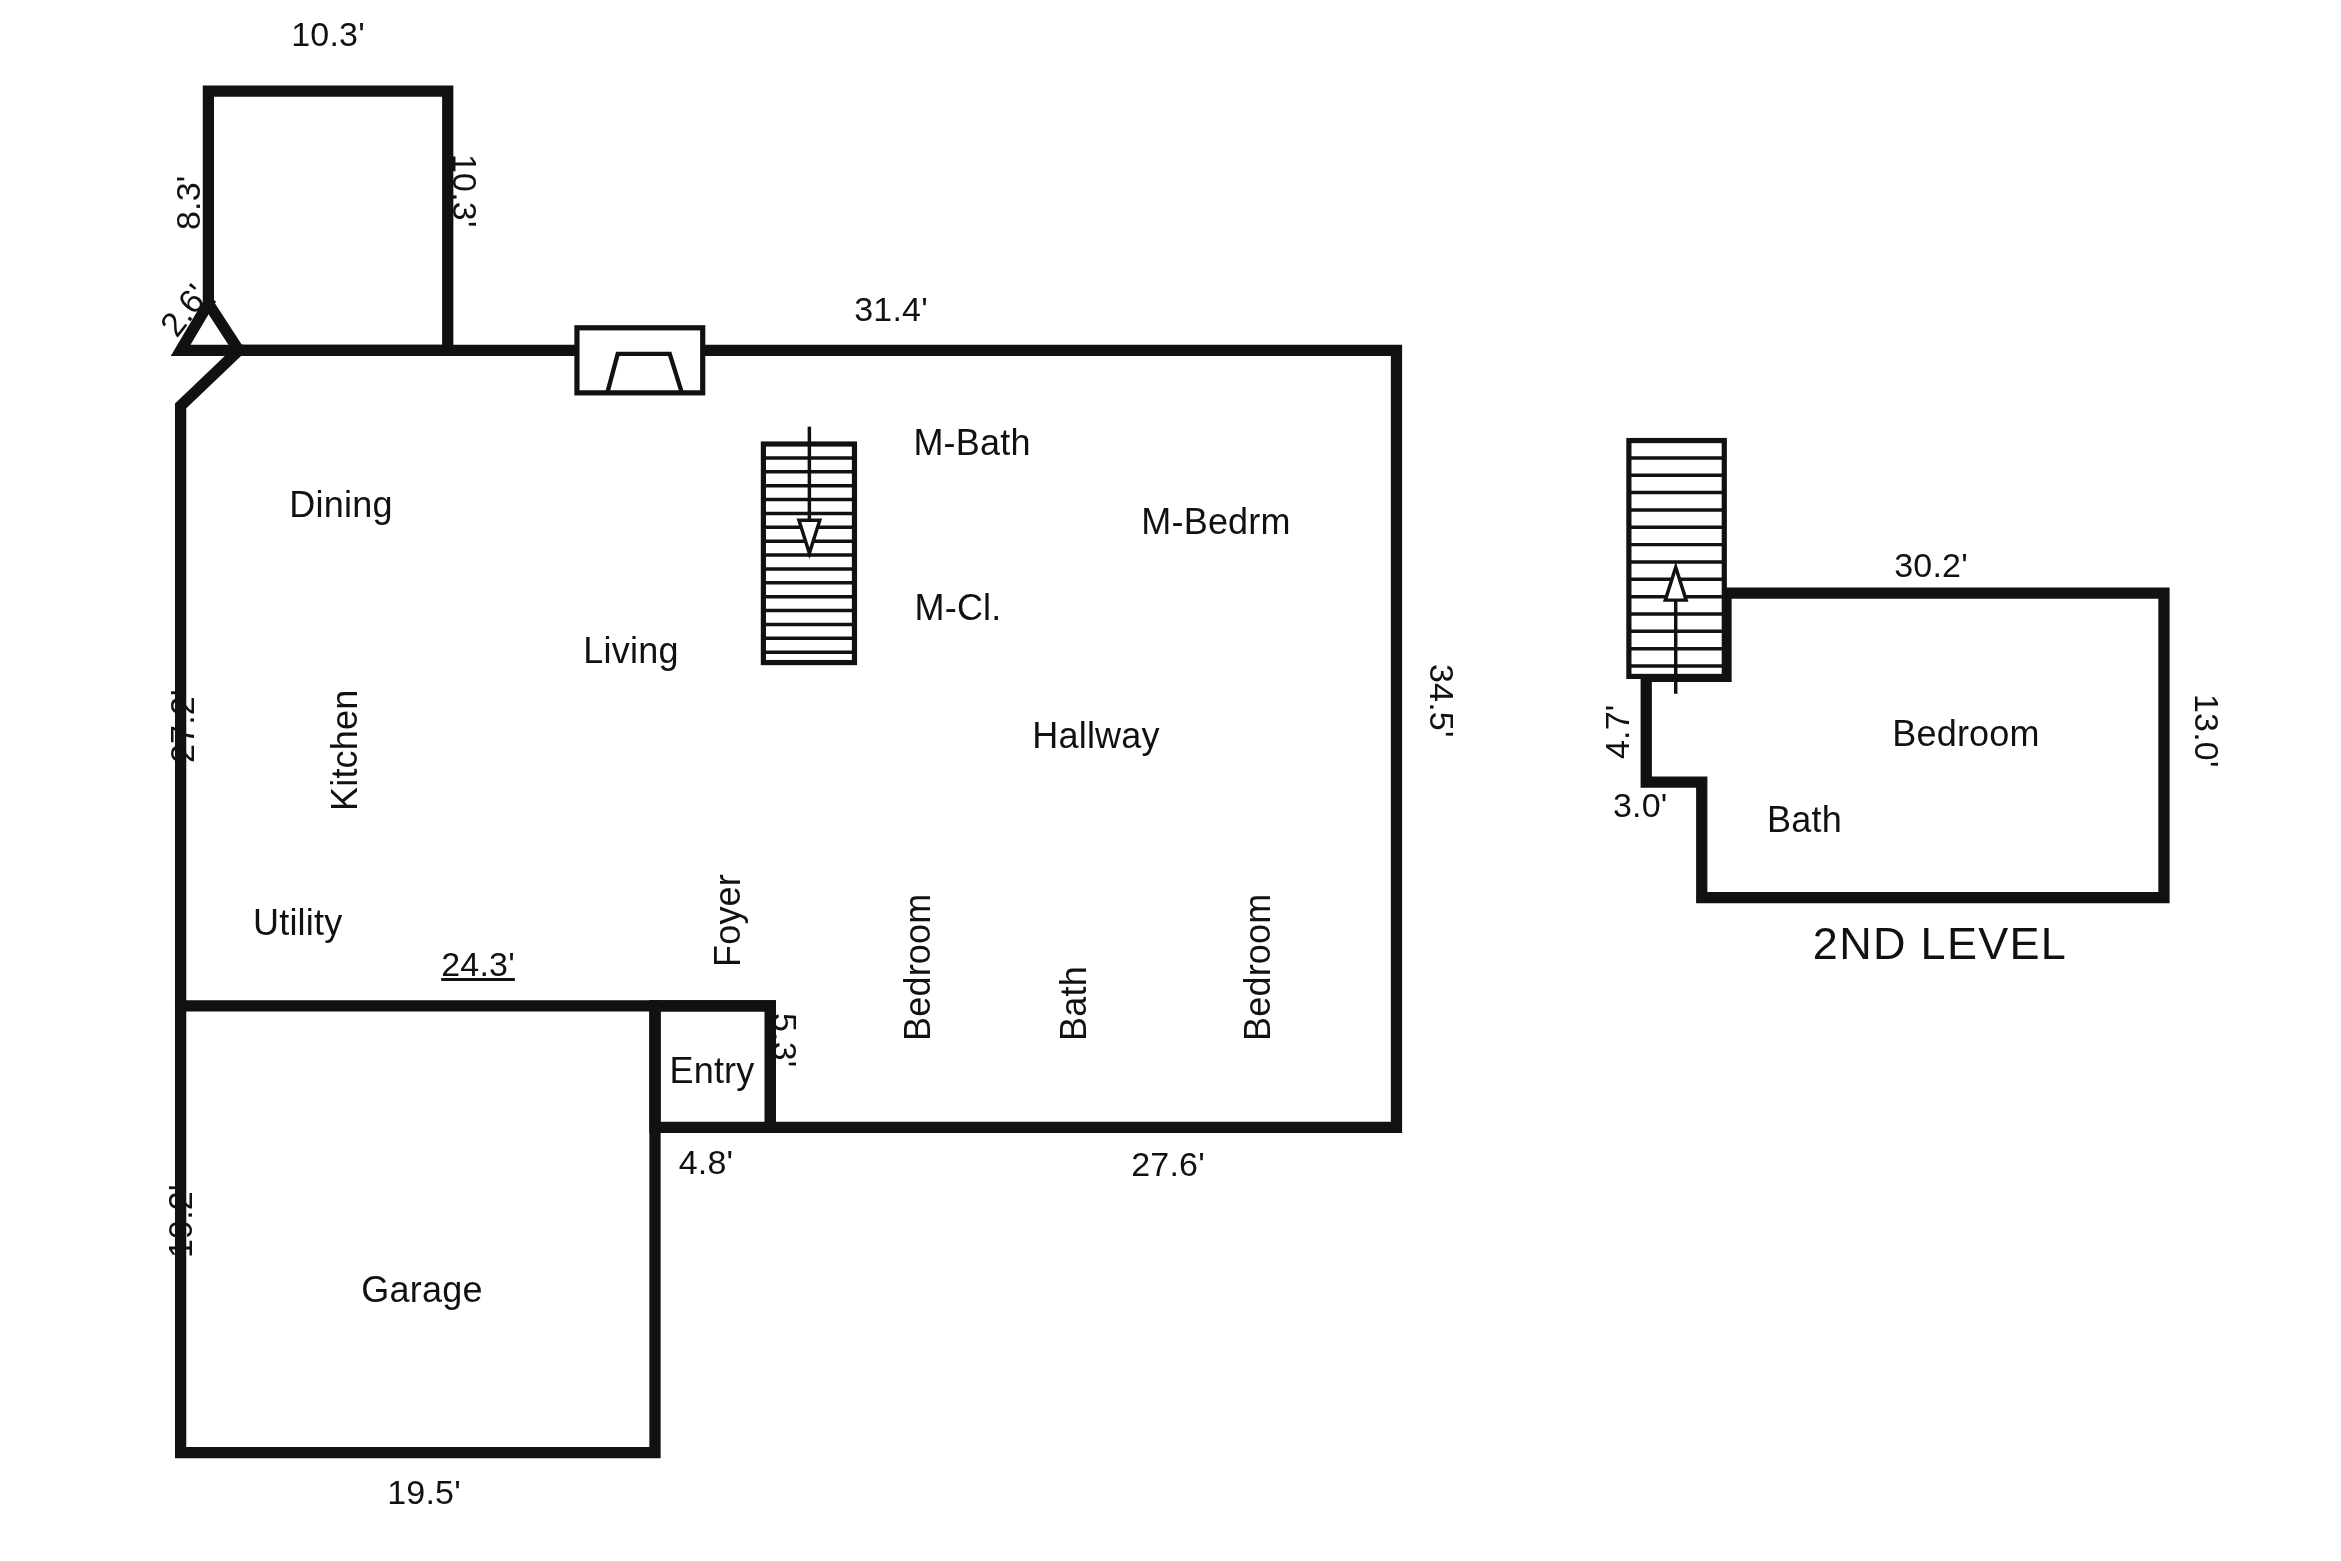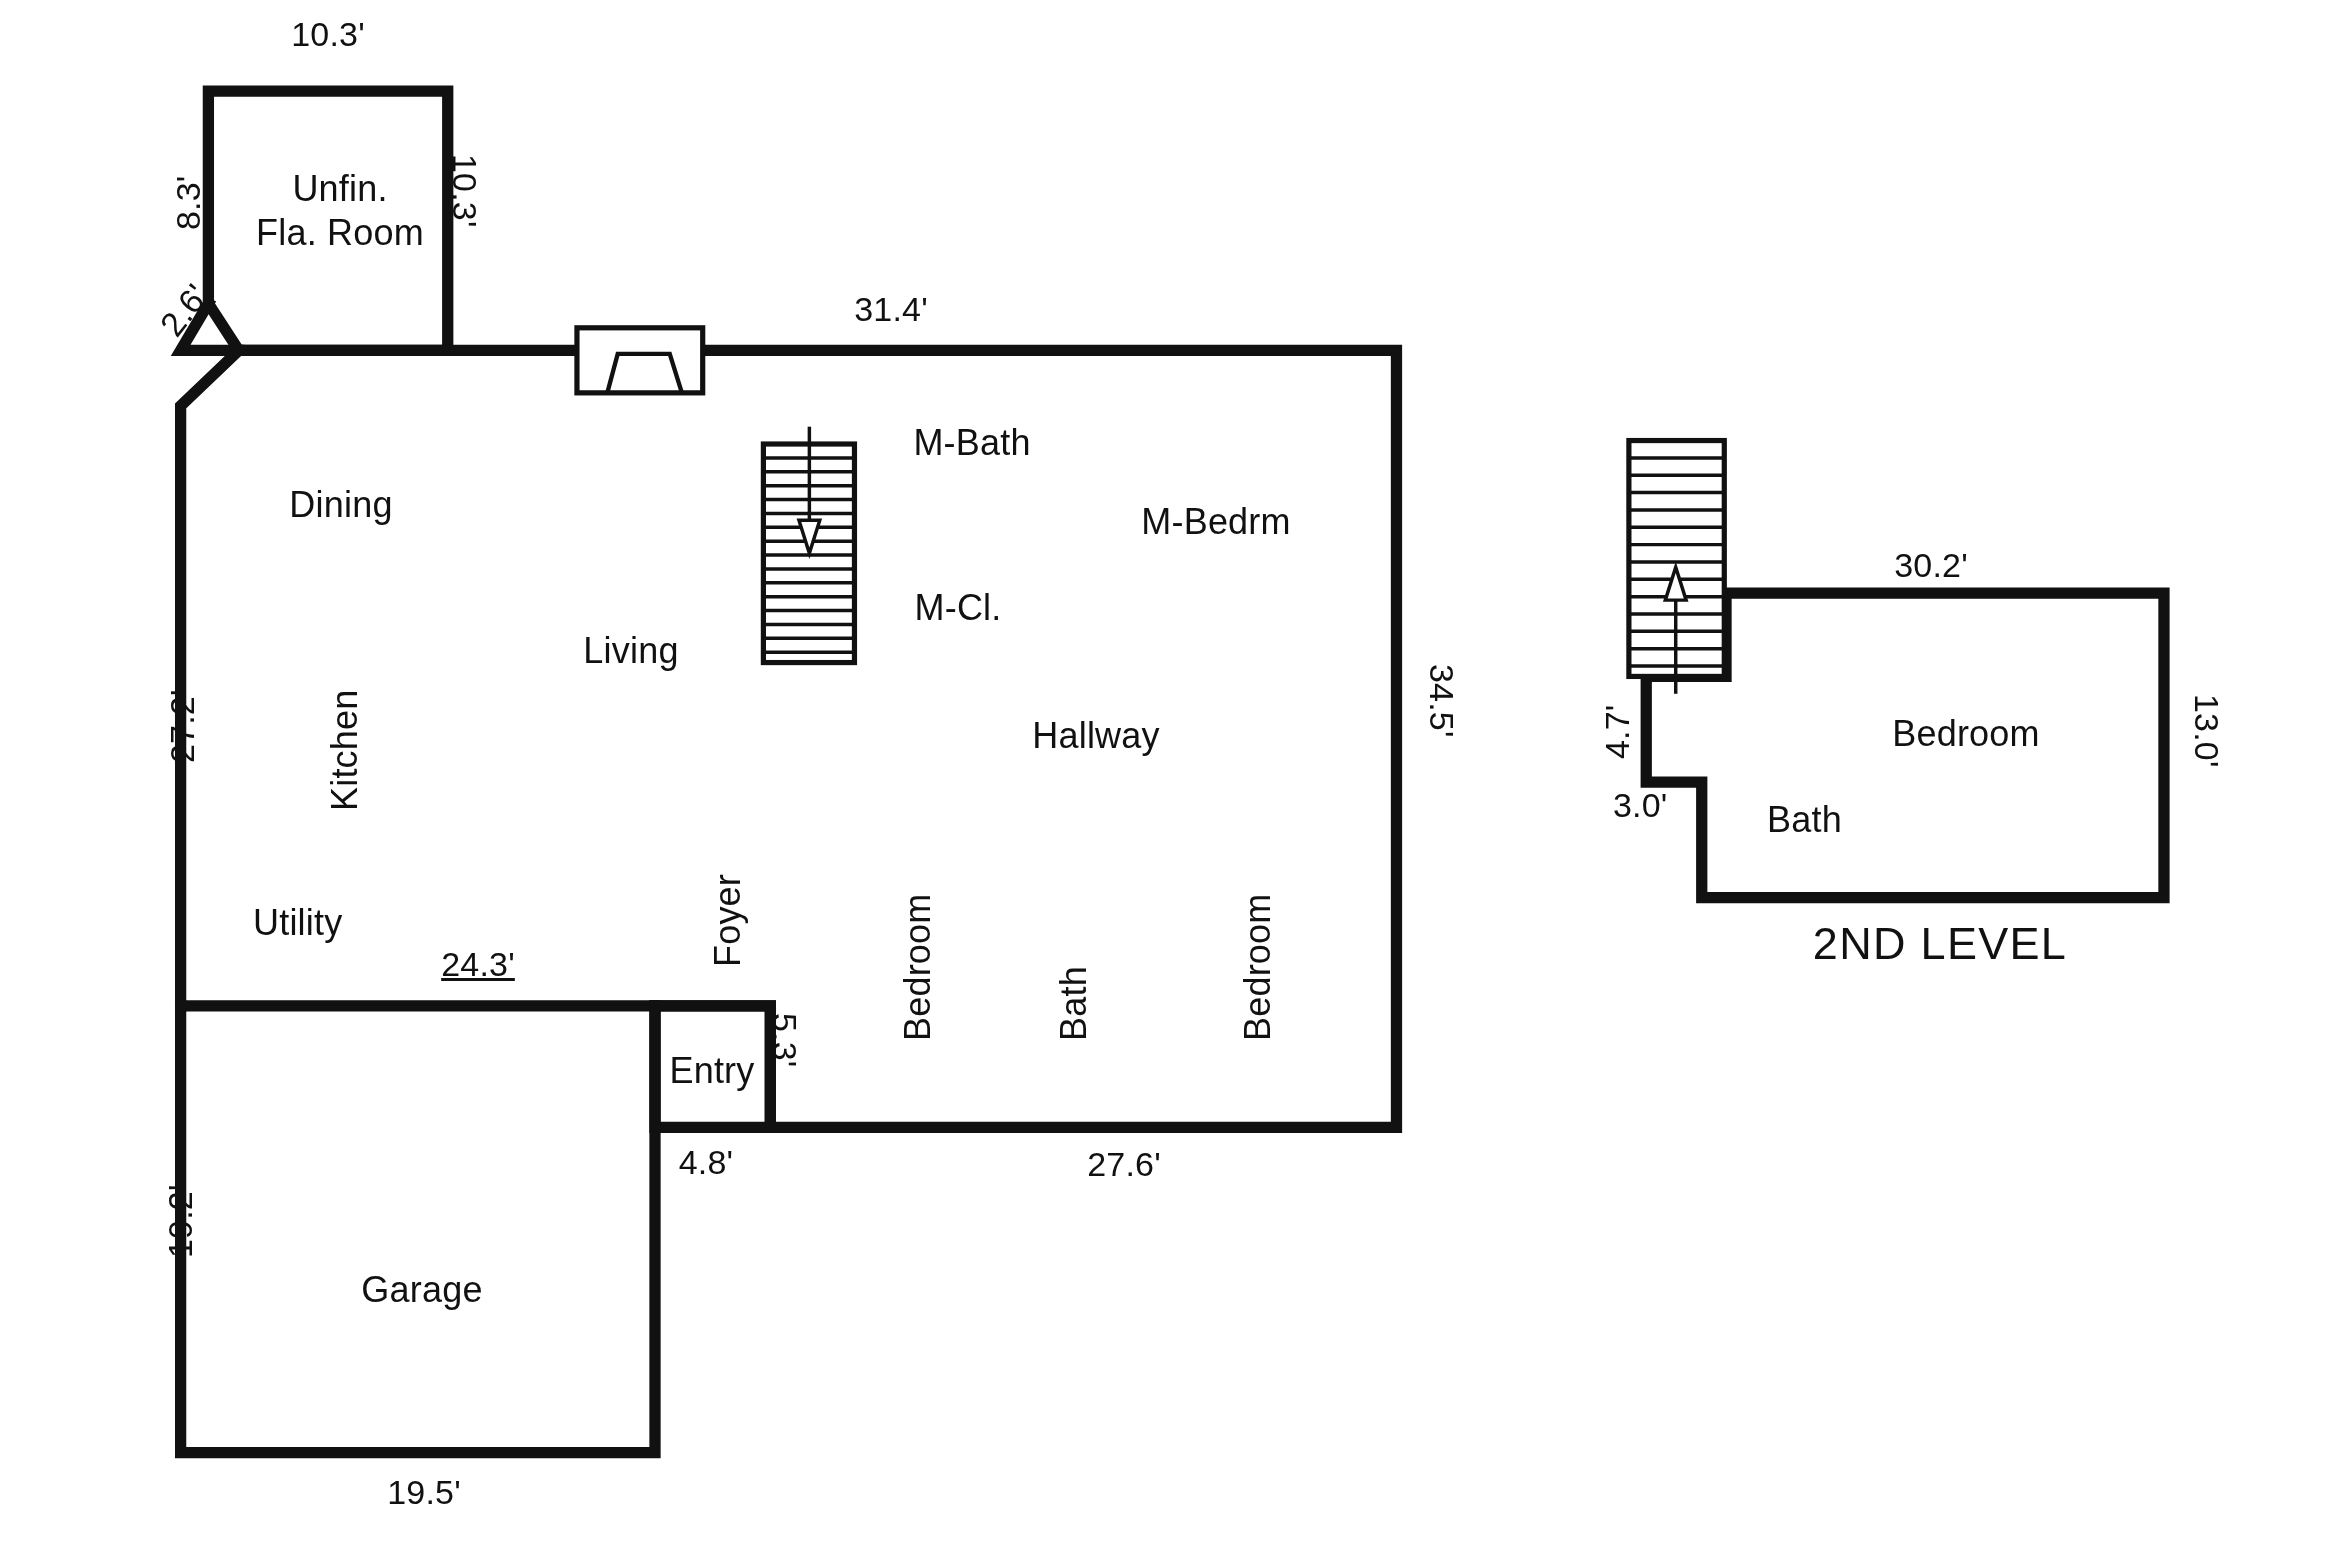--- a/index.html
+++ b/index.html
@@ -147,24 +147,20 @@
       </g>
 
       <g stroke="#111111" stroke-width="4" fill="#ffffff">
         <line x1="1932" y1="800" x2="1932" y2="688"></line>
         <path d="M 1920 692 L 1944 692 L 1932 654 Z"></path>
       </g>
     </g>
 
   </svg>
 
-  <div class="lbl room-label two-line center-x" style="left:340px; top:167px;">
-    <div>Unfin.</div>
-    <div>Fla. Room</div>
-  </div>
 
   <div class="lbl room-label center-x" style="left:341px; top:487px;text-align:center;">Dining</div>
 
   <div class="lbl room-label center-x" style="left:631px; top:633px;">Living</div>
 
   <div class="lbl room-label rot-ccw" style="left:327px; top:811px;">Kitchen</div>
 
   <div class="lbl room-label" style="left:253px; top:905px;">Utility</div>
 
   <div class="lbl room-label rot-ccw" style="left:710px; top:967px;">Foyer</div>
@@ -200,21 +196,21 @@
   <div class="lbl dim-label rot-cw" style="left:1459px; top:664px;">34.5'</div>
 
   <div class="lbl dim-label rot-ccw" style="left:165px; top:763px;">27.2'</div>
 
   <div class="lbl dim-label center-x" style="left:478px; top:947px;text-decoration:underline;">24.3'</div>
 
   <div class="lbl dim-label center-x" style="left:706px; top:1145px;">4.8'</div>
 
   <div class="lbl dim-label rot-cw" style="left:802px; top:1013px;">5.3'</div>
 
-  <div class="lbl dim-label center-x" style="left:1124px; top:1147px;">27.6'</div>
+  <div class="lbl dim-label center-x" style="left:1168px; top:1147px;">27.6'</div>
 
   <div class="lbl dim-label rot-ccw" style="left:163px; top:1258px;">19.2'</div>
 
   <div class="lbl dim-label center-x" style="left:424px; top:1475px;">19.5'</div>
 
   <div class="lbl room-label center-x" style="left:1966px; top:716px;">Bedroom</div>
 
   <div class="lbl room-label" style="left:1767px; top:802px;">Bath</div>
 
   <div class="lbl dim-label center-x" style="left:1931px; top:548px;">30.2'</div>

